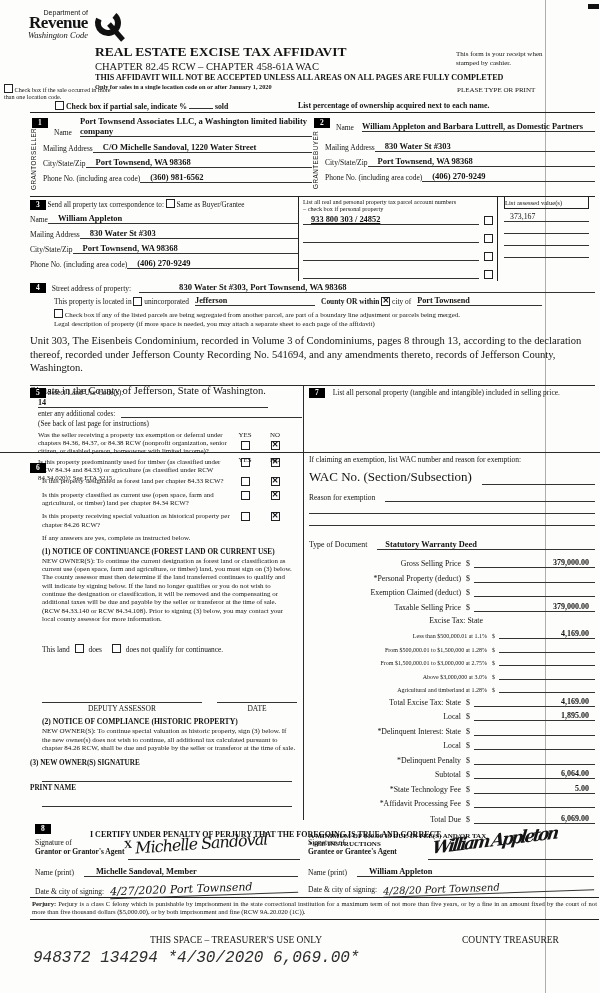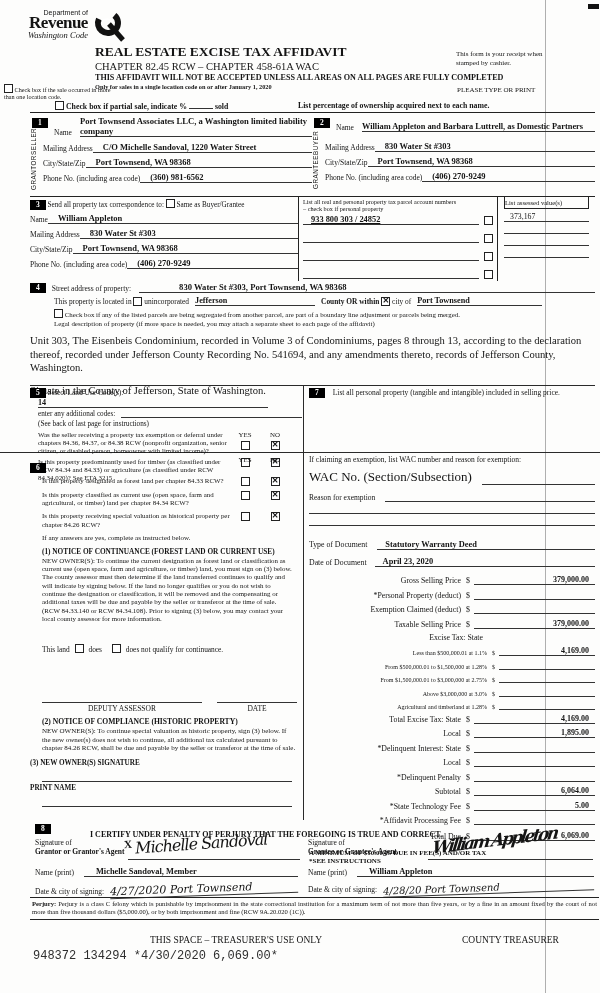--- a/index.html
+++ b/index.html
@@ -319,24 +319,20 @@
           <span class="ul" style="flex:1;margin-left:10px;"></span>
         </div>
       <div class="ul" style="margin-top:11px;"></div>
       <div class="ul" style="margin-top:11px;"></div>
     </div>
 
     <div style="display:flex;align-items:flex-start;margin-top:14px;font-size:7.8px;">
       <span>Type of Document</span>
       <span class="uv" style="flex:1;margin-left:10px;font-size:8.4px;padding-left:8px;">Statutory Warranty Deed</span>
     </div>
-    <div style="display:flex;align-items:flex-end;margin-top:7px;font-size:7.8px;">
-      <span>Date of Document</span>
-      <span class="uv" style="flex:1;margin-left:8px;font-size:8.4px;padding-left:8px;">April 23, 2020</span>
-    </div>
 
     <div style="margin-top:8px;">
       <div class="arow">
           <span class="alabel">Gross Selling Price</span>
           <span class="dollar">$</span>
           <span class="aline"><span class="aval">379,000.00</span></span>
         </div>
       <div class="arow">
           <span class="alabel">*Personal Property (deduct)</span>
           <span class="dollar">$</span>
@@ -467,15 +463,15 @@
     </div>
 
     <div class="abs" style="left:30px;top:77px;width:565px;border-top:1px solid #222;border-bottom:1px solid #222;padding:2px 2px 3px 2px;font-size:6.6px;line-height:8px;text-align:justify;">
       <span class="b">Perjury:</span>
       <span>Perjury is a class C felony which is punishable by imprisonment in the state correctional institution for a maximum term of not more than five years, or by a fine in an amount fixed by the court of not more than five thousand dollars ($5,000.00), or by both imprisonment and fine (RCW 9A.20.020 (1C)).</span>
     </div>
   </div>
 
   <div class="abs c" style="left:150px;top:935px;width:300px;font-size:9.5px;">THIS SPACE – TREASURER'S USE ONLY</div>
   <div class="abs" style="left:462px;top:935px;font-size:9.5px;">COUNTY TREASURER</div>
-  <div class="abs" style="left:33px;top:949px;font-size:12px;font-family:'Liberation Mono',monospace;color:#2e2e2e;">948372 134294 *4/30/2020 6,069.00*</div>
+  <div class="abs" style="left:33px;top:949px;font-size:16px;font-family:'Liberation Mono',monospace;color:#2e2e2e;font-style:italic;">948372 134294 *4/30/2020 6,069.00*</div>
 
 </div>
 
 </body></html>

